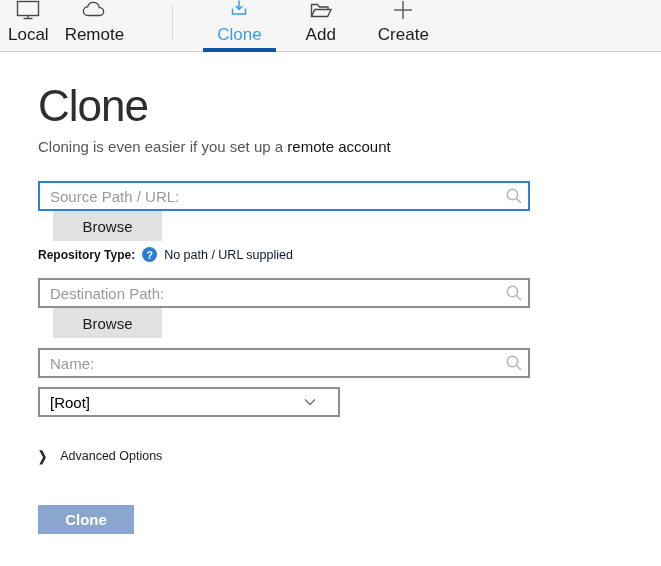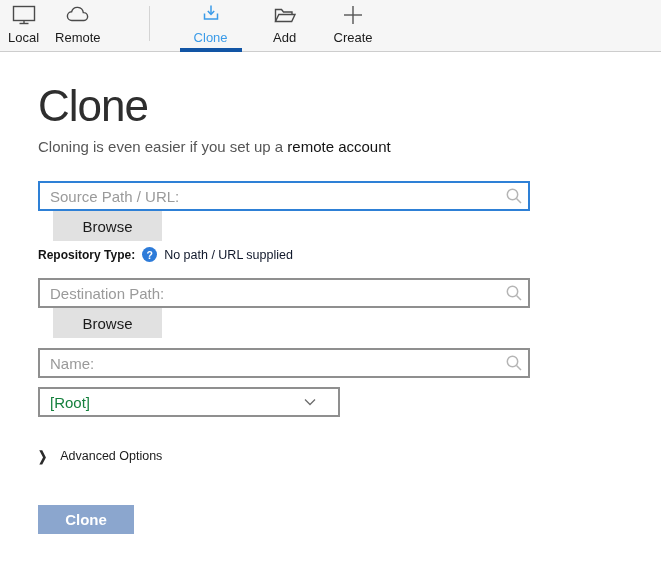--- a/index.html
+++ b/index.html
@@ -4,30 +4,30 @@
 <style>
   * { margin:0; padding:0; box-sizing:border-box; }
   html,body { width:661px; height:566px; background:#ffffff;
               font-family:"Liberation Sans", sans-serif; overflow:hidden; }
 
   
   .toolbar { height:52px; background:#f6f6f6; border-bottom:1px solid #cdcdcd;
              display:flex; align-items:stretch; }
   .tb-item { display:flex; flex-direction:column; align-items:center;
              justify-content:flex-end; padding:5px 8px 6px; gap:3px;
-             font-size:13px; color:#1b1b1b; position:relative; cursor:default; }
+             font-size:17px; color:#1b1b1b; position:relative; cursor:default; }
   .tb-item .ticon { height:24px; display:flex; align-items:center; justify-content:center; }
   .tb-local  { margin-left:0px; }
   .tb-remote { }
   .tb-sep { width:1px; background:#d4d4d4; margin:6px 0 10px 40px; }
   .tb-clone  { margin-left:36px; color:#3b9be8; }
   .tb-clone::after { content:""; position:absolute; left:-6px; right:-6px; bottom:-1px;
                      height:4px; background:#1255a5; }
   .tb-add    { margin-left:28px; }
-  .tb-create { margin-left:20px; }
+  .tb-create { margin-left:26px; }
 
   
   .content { padding-left:38px; }
   h1.page-title { margin-top:32px; font-size:44px; font-weight:300;
                   color:#2e2e2e; letter-spacing:-1px; line-height:1.0; }
   .subtitle { margin-top:10px; font-size:15px; color:#565656; }
   .subtitle .link { color:#141414; }
 
   .form-row { display:flex; align-items:flex-start; margin-top:26px;flex-direction:column; }
   .tb-wrap { position:relative; width:492px; }
@@ -48,21 +48,21 @@
                 color:#fff; font-size:10.5px; font-weight:bold; display:flex;
                 align-items:center; justify-content:center; }
   .repo-status { font-size:12.5px; color:#0f172a; }
 
   .row-dest { margin-top:16px; }
   .row-name { margin-top:10px; }
 
   .lf-label { margin-top:22px; font-size:13px; color:#333333; }
   .select-box { margin-top:9px; width:302px; height:30px; border:2px solid #8f8f8f;
                 display:flex; align-items:center; padding:0 20px 0 10px;
-                font-size:15px; color:#15803d; background:#fff; }
+                font-size:15px; color:#000000; background:#fff; }
   .select-box .sel-val { flex:1; }
 
   .adv-row { margin-top:32px; display:flex; align-items:center; gap:13px; }
   .adv-chevron { font-size:11px; font-weight:bold; color:#2b2b2b; transform:scaleY(1.25); }
   .adv-label { font-size:12.5px; color:#1b1b1b; }
 
   .clone-btn { margin-top:42px; width:96px; height:29px; background:#8ba6ce;
                border:none; color:#ffffff; font-weight:bold; font-size:15px;
                font-family:"Liberation Sans", sans-serif; cursor:default; }
 </style>

